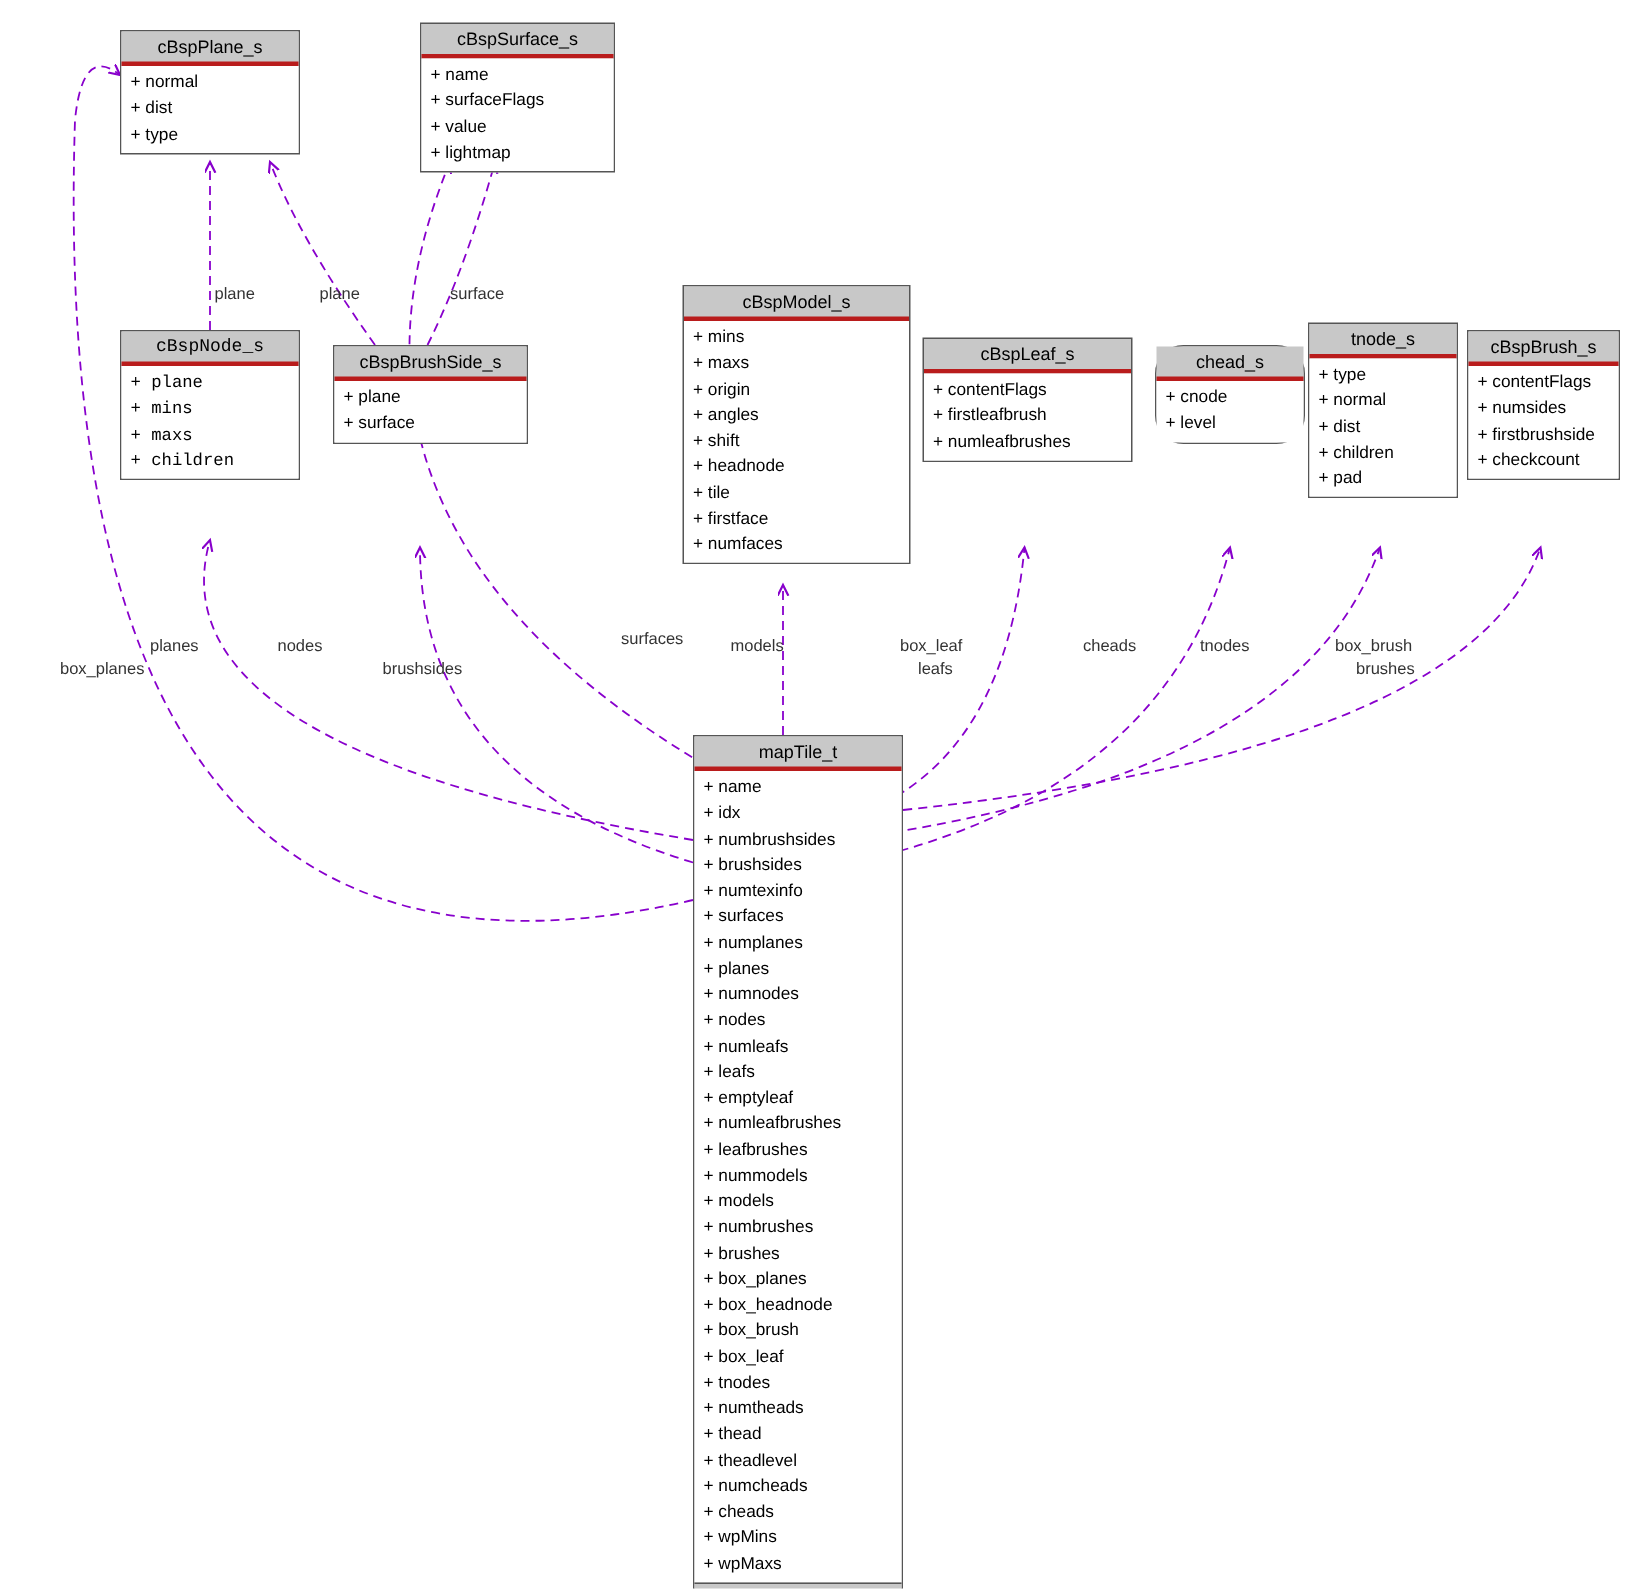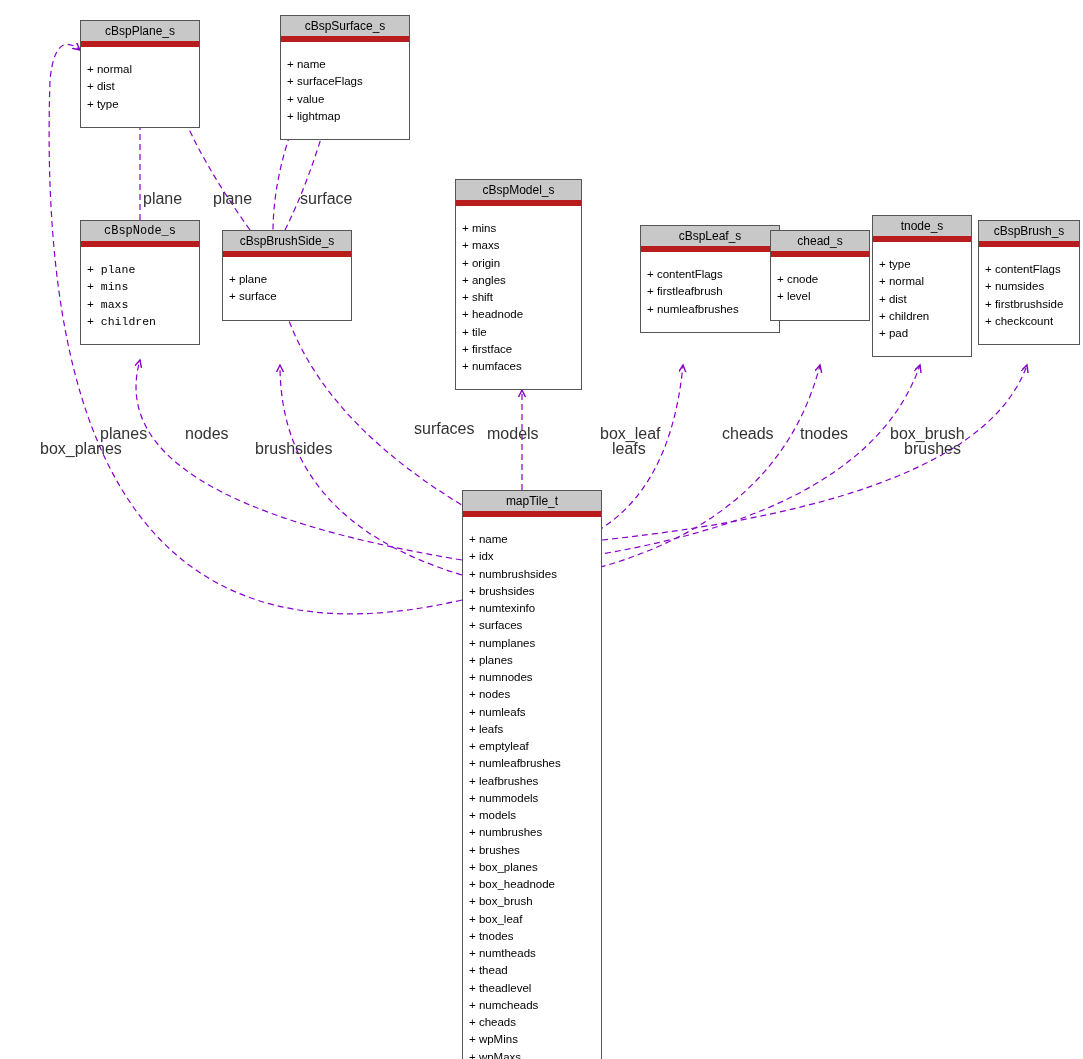--- a/index.html
+++ b/index.html
@@ -18,43 +18,43 @@
       height: 1059px;
     }
     .uml-box {
       position: absolute;
       border: 1px solid #555;
       background: #fff;
       min-width: 100px;
     }
     .uml-box .title-bar {
       background: #c8c8c8;
-      border-bottom: 6px solid #b91c1c;
+      border-bottom: 3px solid #b91c1c;
       padding: 3px 6px;
       text-align: center;
       font-weight: normal;
       font-size: 12px;
     }
     .uml-box .fields {
-      padding: 14px 6px;
+      padding: 3px 6px;
       background: #fff;
     }
     .uml-box .fields div {
       line-height: 1.5;
       white-space: nowrap;
       font-size: 11.5px;
     }
     .uml-box .footer-bar {
       border-top: 1px solid #555;
       height: 8px;
       background: #c8c8c8;
     }
     .edge-label {
       position: absolute;
-      font-size: 16px;
+      font-size: 11px;
       color: #333;
       white-space: nowrap;
     }
     svg.arrows {
       position: absolute;
       top: 0; left: 0;
       width: 1083px;
       height: 1059px;
       pointer-events: none;
     }
@@ -126,45 +126,45 @@
   </div>
 
   <div class="uml-box" style="left:222px; top:230px; width:130px;">
     <div class="title-bar">cBspBrushSide_s</div>
     <div class="fields">
       <div>+ plane</div>
       <div>+ surface</div>
     </div>
   </div>
 
-  <div class="uml-box" style="left:455px; top:179px; width:127px;">
+  <div class="uml-box" style="left:455px; top:190px; width:152px;">
     <div class="title-bar">cBspModel_s</div>
     <div class="fields">
       <div>+ mins</div>
       <div>+ maxs</div>
       <div>+ origin</div>
       <div>+ angles</div>
       <div>+ shift</div>
       <div>+ headnode</div>
       <div>+ tile</div>
       <div>+ firstface</div>
       <div>+ numfaces</div>
     </div>
   </div>
 
-  <div class="uml-box" style="left:640px; top:225px; width:140px;">
+  <div class="uml-box" style="left:615px; top:225px; width:140px;">
     <div class="title-bar">cBspLeaf_s</div>
     <div class="fields">
       <div>+ contentFlags</div>
       <div>+ firstleafbrush</div>
       <div>+ numleafbrushes</div>
     </div>
   </div>
 
-  <div class="uml-box" style="left:770px; top:230px; width:95px;">
+  <div class="uml-box" style="left:770px; top:230px; width:95px;border-radius:19px;">
     <div class="title-bar">chead_s</div>
     <div class="fields">
       <div>+ cnode</div>
       <div>+ level</div>
     </div>
   </div>
 
   <div class="uml-box" style="left:872px; top:215px; width:100px;">
     <div class="title-bar">tnode_s</div>
     <div class="fields">

